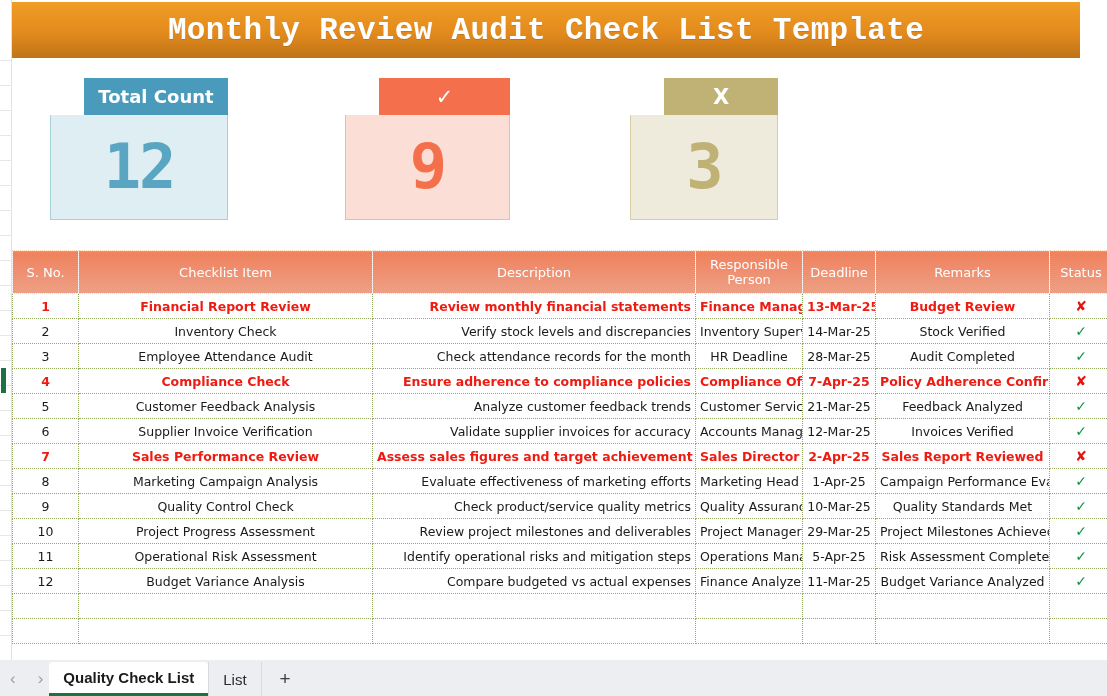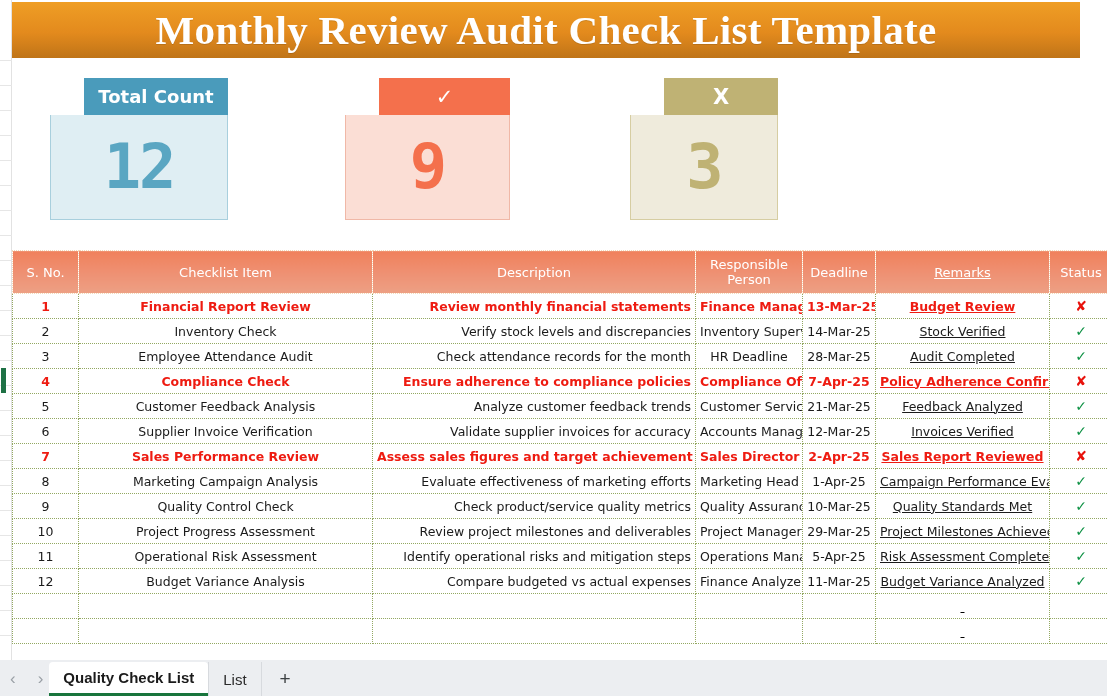--- a/index.html
+++ b/index.html
@@ -24,24 +24,24 @@
   }
 
   
   .banner {
     position: absolute; left: 12px; top: 2px; width: 1068px; height: 56px;
     background: linear-gradient(180deg, #ef9e25 0%, #e38a1d 55%, #bf7418 100%);
     display: flex; align-items: center; justify-content: center;
   }
   .banner-title {
     color: #ffffff;
-    font-size: 41px;
+    font-size: 31px;
     font-weight: bold;
     letter-spacing: 0.3px;
-    font-family: Liberation Serif, serif;
+    font-family: Liberation Mono, monospace;
     text-shadow: 0 1px 0 rgba(0,0,0,0.12);
   }
 
   
   .kpi {
     position: absolute;
     display: flex; flex-direction: column;
   }
   .kpi-head {
     height: 37px; display: flex; align-items: center; justify-content: center;
@@ -117,21 +117,21 @@
     white-space: normal;
     border: 1px dotted #f5d9b8;
   }
   #sheet-table tbody td { height: 25px; background: #ffffff; vertical-align: middle; }
 
   .c-sno { width: 66px; text-align: center; }
   .c-item { width: 294px; text-align: center; }
   .c-desc { width: 323px; text-align: right; padding-right: 10px; }
   .c-person { width: 107px; text-align: center; }
   .c-deadline { width: 73px; text-align: center; }
-  .c-remarks { width: 174px; text-align: center; text-decoration: underline; }
+  .c-remarks { width: 174px; text-align: center; }
   .c-status { width: 63px; text-align: center; }
 
   tr.flag td { color: #ee1b11; font-weight: bold; }
   tr.normal td { color: #1a1a1a; }
   td.c-desc { font-size: 12.5px; }
 
   .mark-x { color: #e8120c; font-weight: bold; font-size: 14px; }
   .mark-check { color: #0f9245; font-weight: bold; font-size: 14px; }
 
   tr.empty td { height: 25px; }

